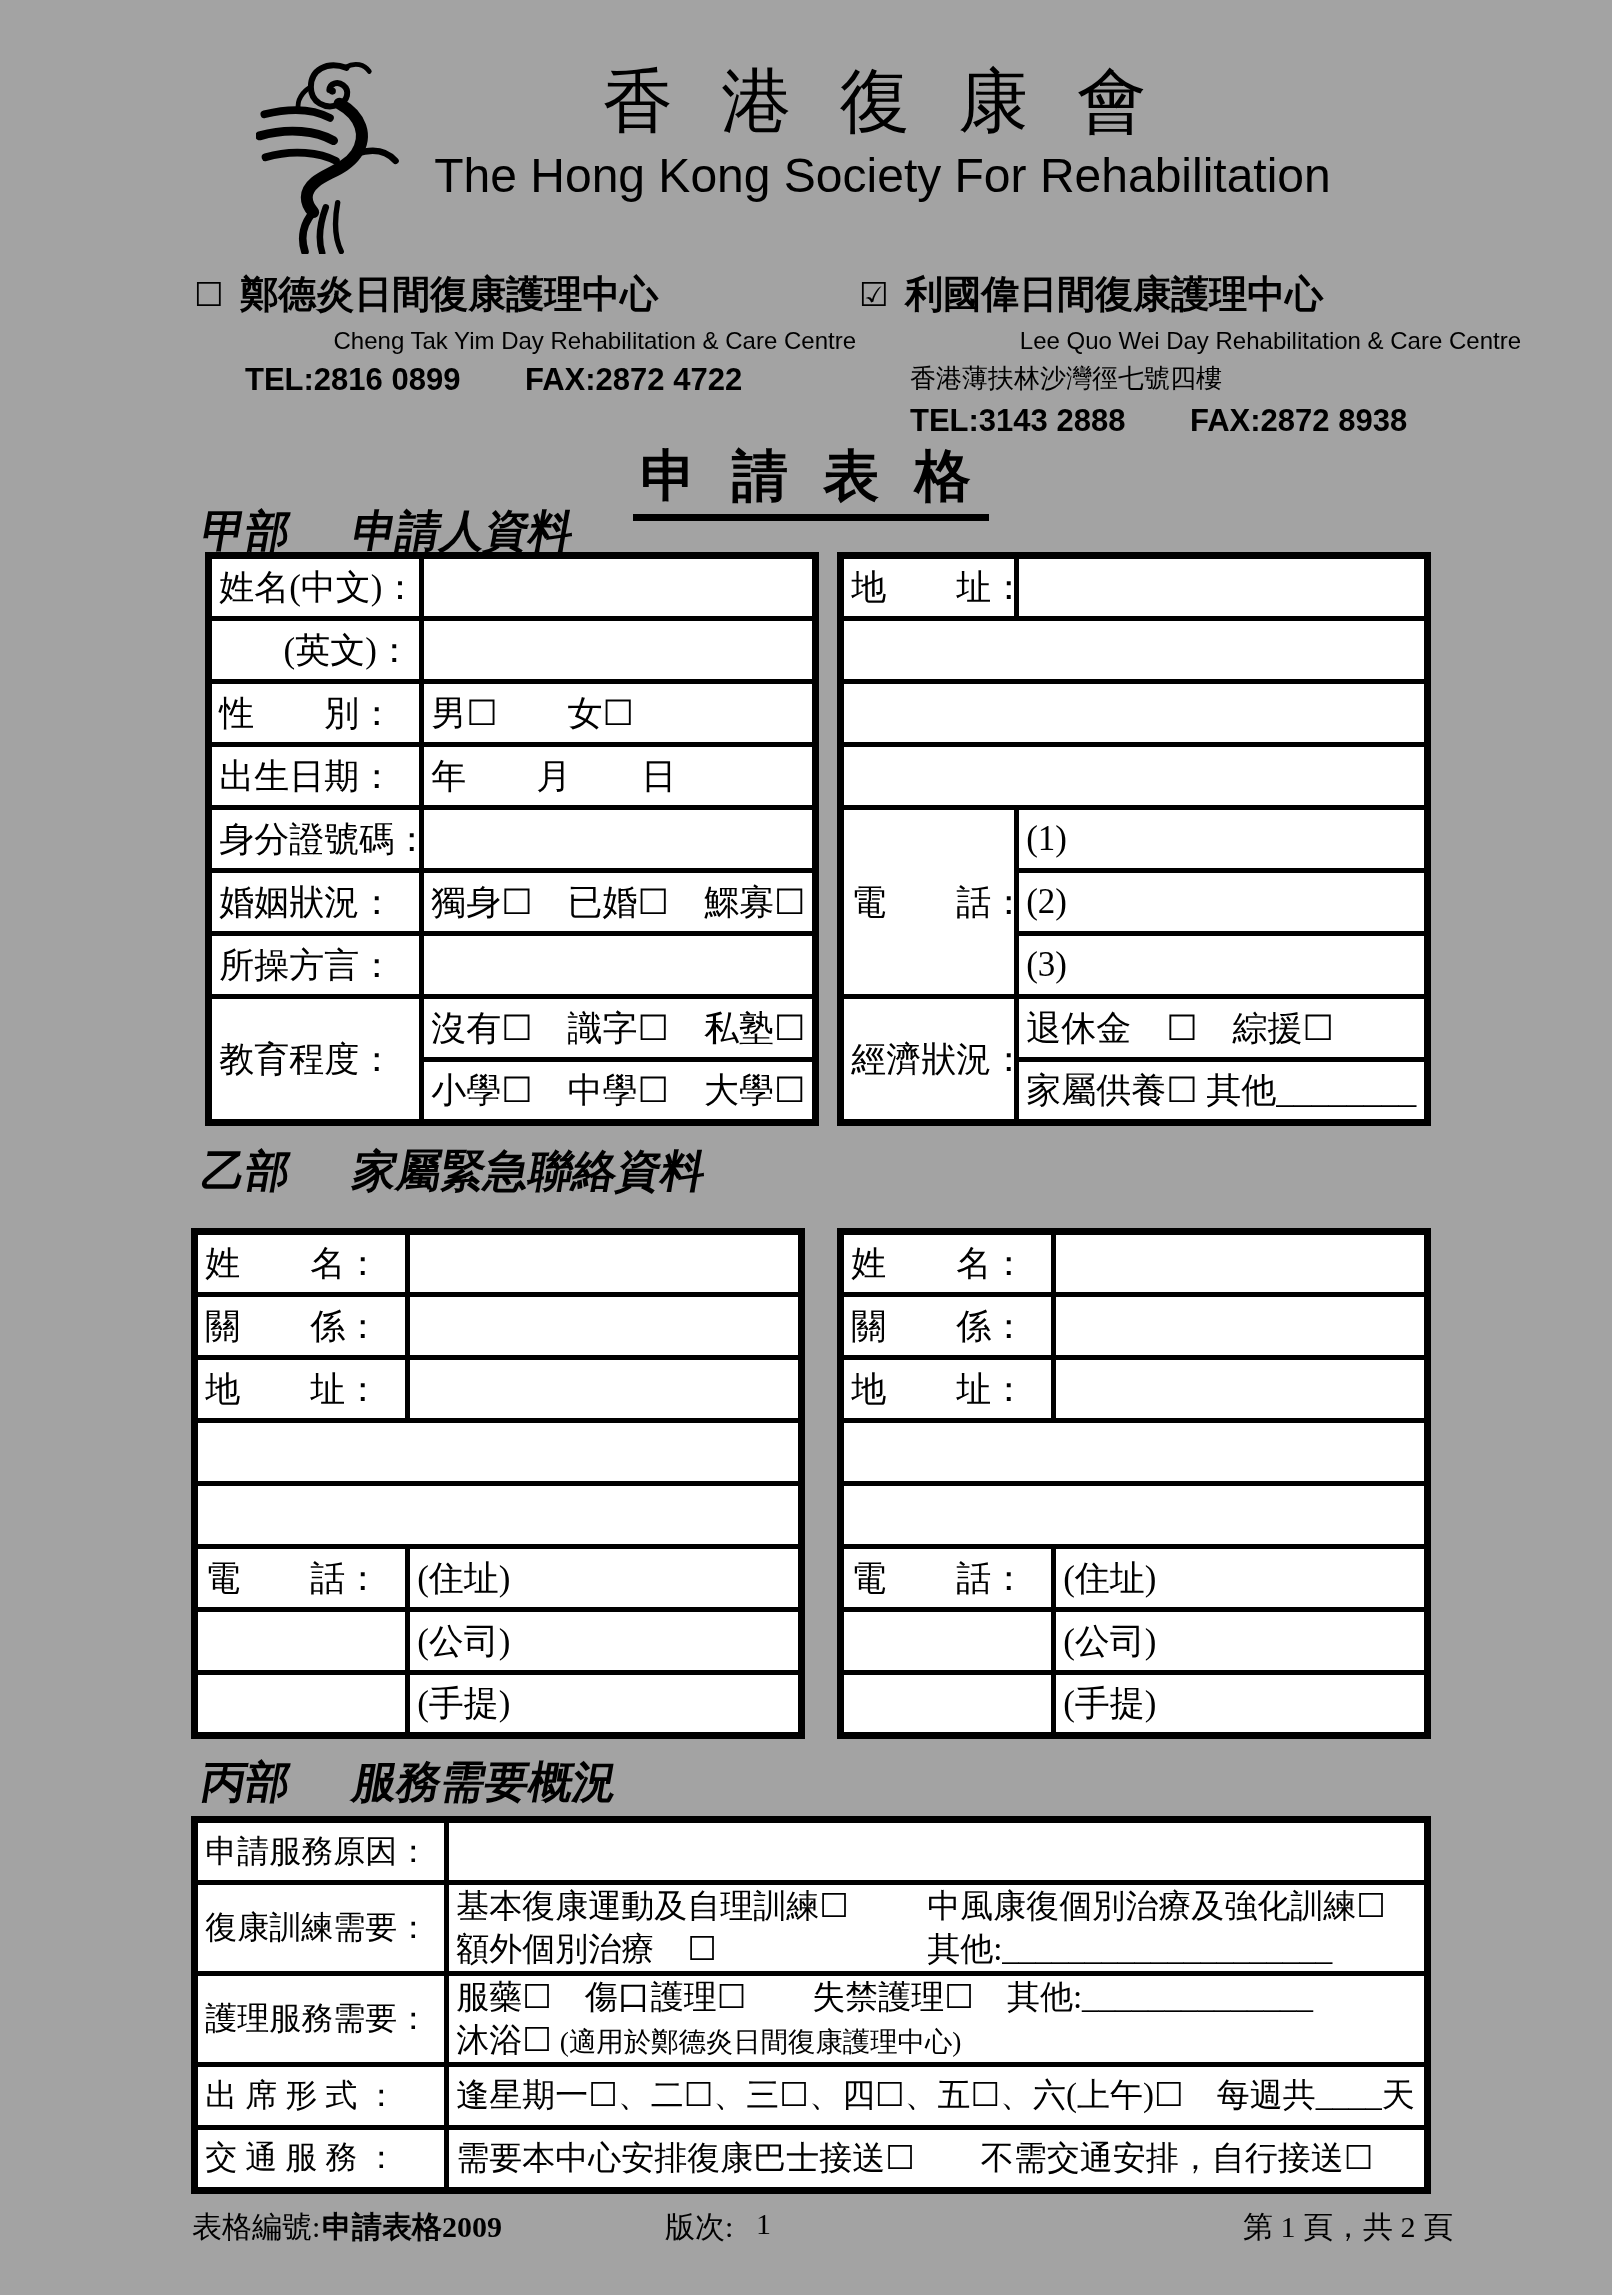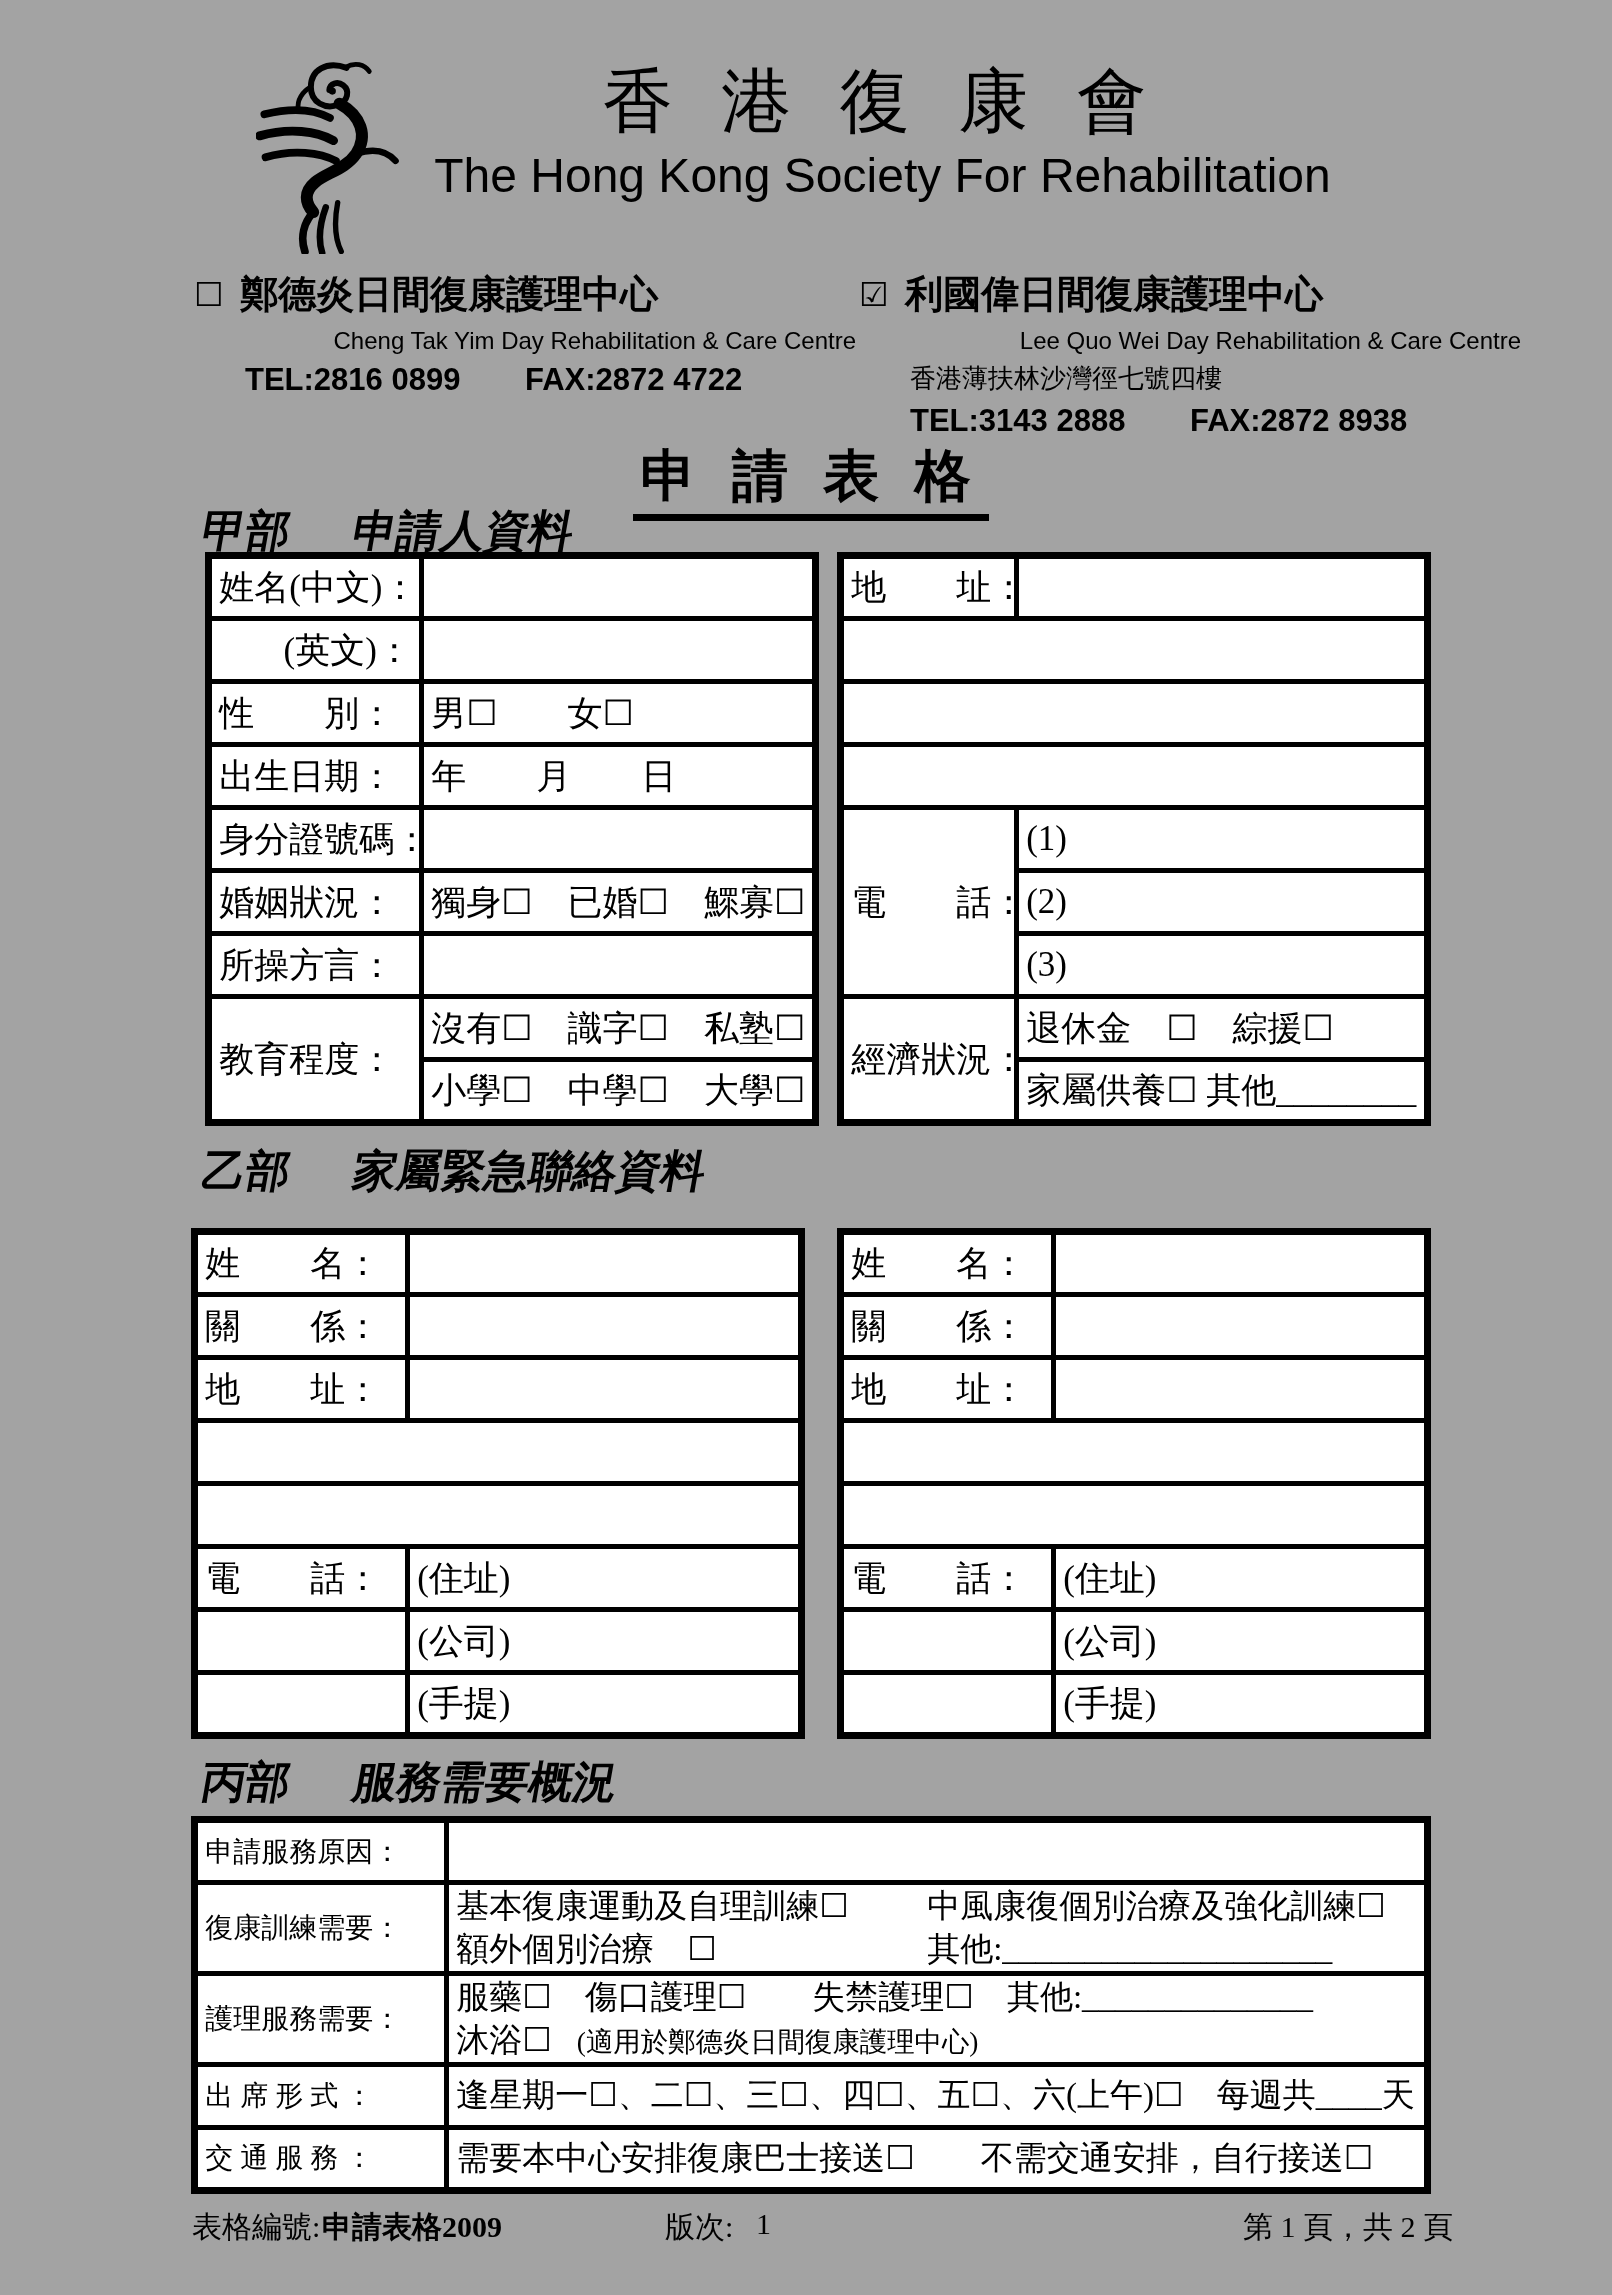--- a/index.html
+++ b/index.html
@@ -33,26 +33,26 @@
   .tbl{position:absolute;border-collapse:collapse;table-layout:fixed;background:#fff;border:7.2px solid #000;}
   .tbl td{border:5.4px solid #000;padding:0 7.2px;font-size:35px;vertical-align:middle;overflow:hidden;}
   .tbl tr{height:63px;}
   .lbl{font-size:32px;white-space:nowrap;}
   .ar{text-align:right;padding-right:10.7px;}
   .vtop{vertical-align:top;padding-top:10.7px;}
   .ind1{padding-left:67px;}
   .opts{white-space:nowrap;}
 
   .tbl-c td{font-size:33px;}
-  .tbl-c .lbl{font-size:28px;}
+  .tbl-c .lbl{font-size:32px;}
   .tbl-c tr.h105{height:63px;}
   .tbl-c tr.h145{height:86px;}
   .cline{display:flex;align-items:baseline;line-height:1.3;white-space:nowrap;}
   .cline .seg1{display:inline-block;width:471px;}
-  .note{font-size:27.4px;margin-left:25px;}
+  .note{font-size:27.4px;margin-left:8px;}
 
   .footer-item{font-size:30px;white-space:nowrap;}
 </style>
 </head>
 <body>
 
 <div class="page">
 
   <div class="abs logo">
     <svg viewBox="0 0 270 330" width="161" height="197">

